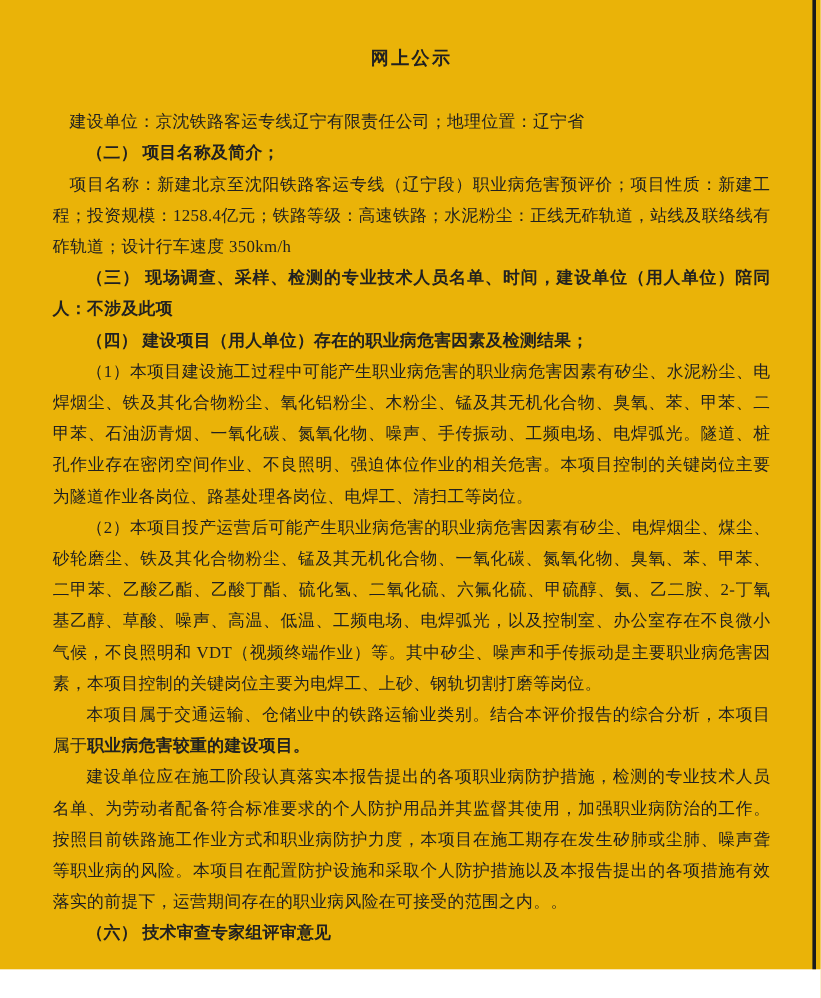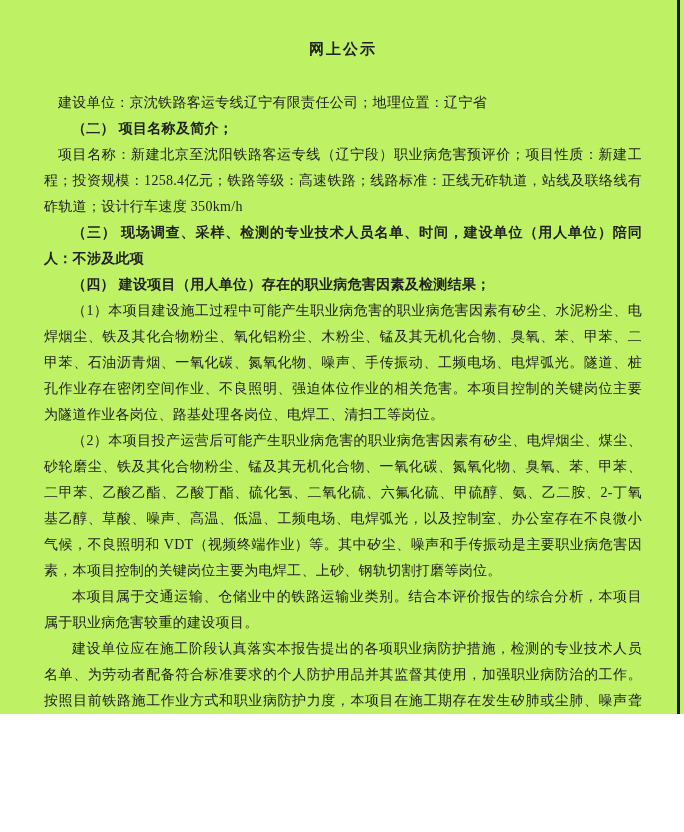--- a/index.html
+++ b/index.html
@@ -3,22 +3,22 @@
 <meta charset="utf-8">
 <style>
   html, body {
     margin: 0;
     padding: 0;
     background: #ffffff;
   }
   .page {
     position: relative;
     width: 684px;
-    height: 714px;
-    background: #bef264;
+    height: 808px;
+    background: #eab308;
     font-family: "Liberation Serif", "DejaVu Serif", serif;
     color: #212121;
     overflow: hidden;
     box-sizing: border-box;
   }
   .content {
     padding: 36px 42px 0 44px;
   }
   .doc-title {
     font-size: 15px;
@@ -34,21 +34,21 @@
     line-height: 26px;
     text-align: justify;
     letter-spacing: 0.3px;
   }
   .heading {
     font-weight: bold;
     text-indent: 2em;
   }
   .indent-2 { text-indent: 2em; }
   .indent-1 { text-indent: 1em; }
-  .bold-span { font-weight: normal; }
+  .bold-span { font-weight: bold; }
   .scan-edge-line {
     position: absolute;
     top: 0;
     right: 4px;
     width: 3px;
     height: 832px;
     background: #1b1b1b;
   }
 </style>
 </head>
@@ -59,21 +59,21 @@
 
   <div class="content">
 
     <h1 class="doc-title">网上公示</h1>
 
 
     <p class="para indent-1">建设单位：京沈铁路客运专线辽宁有限责任公司；地理位置：辽宁省</p>
 
     <p class="para heading">（二） 项目名称及简介；</p>
 
-    <p class="para indent-1">项目名称：新建北京至沈阳铁路客运专线（辽宁段）职业病危害预评价；项目性质：新建工程；投资规模：1258.4亿元；铁路等级：高速铁路；线路标准：正线无砟轨道，站线及联络线有砟轨道；设计行车速度 350km/h</p>
+    <p class="para indent-1">项目名称：新建北京至沈阳铁路客运专线（辽宁段）职业病危害预评价；项目性质：新建工程；投资规模：1258.4亿元；铁路等级：高速铁路；水泥粉尘：正线无砟轨道，站线及联络线有砟轨道；设计行车速度 350km/h</p>
 
     <p class="para heading">（三） 现场调查、采样、检测的专业技术人员名单、时间，建设单位（用人单位）陪同人：不涉及此项</p>
 
     <p class="para heading">（四） 建设项目（用人单位）存在的职业病危害因素及检测结果；</p>
 
     <p class="para indent-2">（1）本项目建设施工过程中可能产生职业病危害的职业病危害因素有矽尘、水泥粉尘、电焊烟尘、铁及其化合物粉尘、氧化铝粉尘、木粉尘、锰及其无机化合物、臭氧、苯、甲苯、二甲苯、石油沥青烟、一氧化碳、氮氧化物、噪声、手传振动、工频电场、电焊弧光。隧道、桩孔作业存在密闭空间作业、不良照明、强迫体位作业的相关危害。本项目控制的关键岗位主要为隧道作业各岗位、路基处理各岗位、电焊工、清扫工等岗位。</p>
 
     <p class="para indent-2">（2）本项目投产运营后可能产生职业病危害的职业病危害因素有矽尘、电焊烟尘、煤尘、砂轮磨尘、铁及其化合物粉尘、锰及其无机化合物、一氧化碳、氮氧化物、臭氧、苯、甲苯、二甲苯、乙酸乙酯、乙酸丁酯、硫化氢、二氧化硫、六氟化硫、甲硫醇、氨、乙二胺、2-丁氧基乙醇、草酸、噪声、高温、低温、工频电场、电焊弧光，以及控制室、办公室存在不良微小气候，不良照明和 VDT（视频终端作业）等。其中矽尘、噪声和手传振动是主要职业病危害因素，本项目控制的关键岗位主要为电焊工、上砂、钢轨切割打磨等岗位。</p>
 
 

